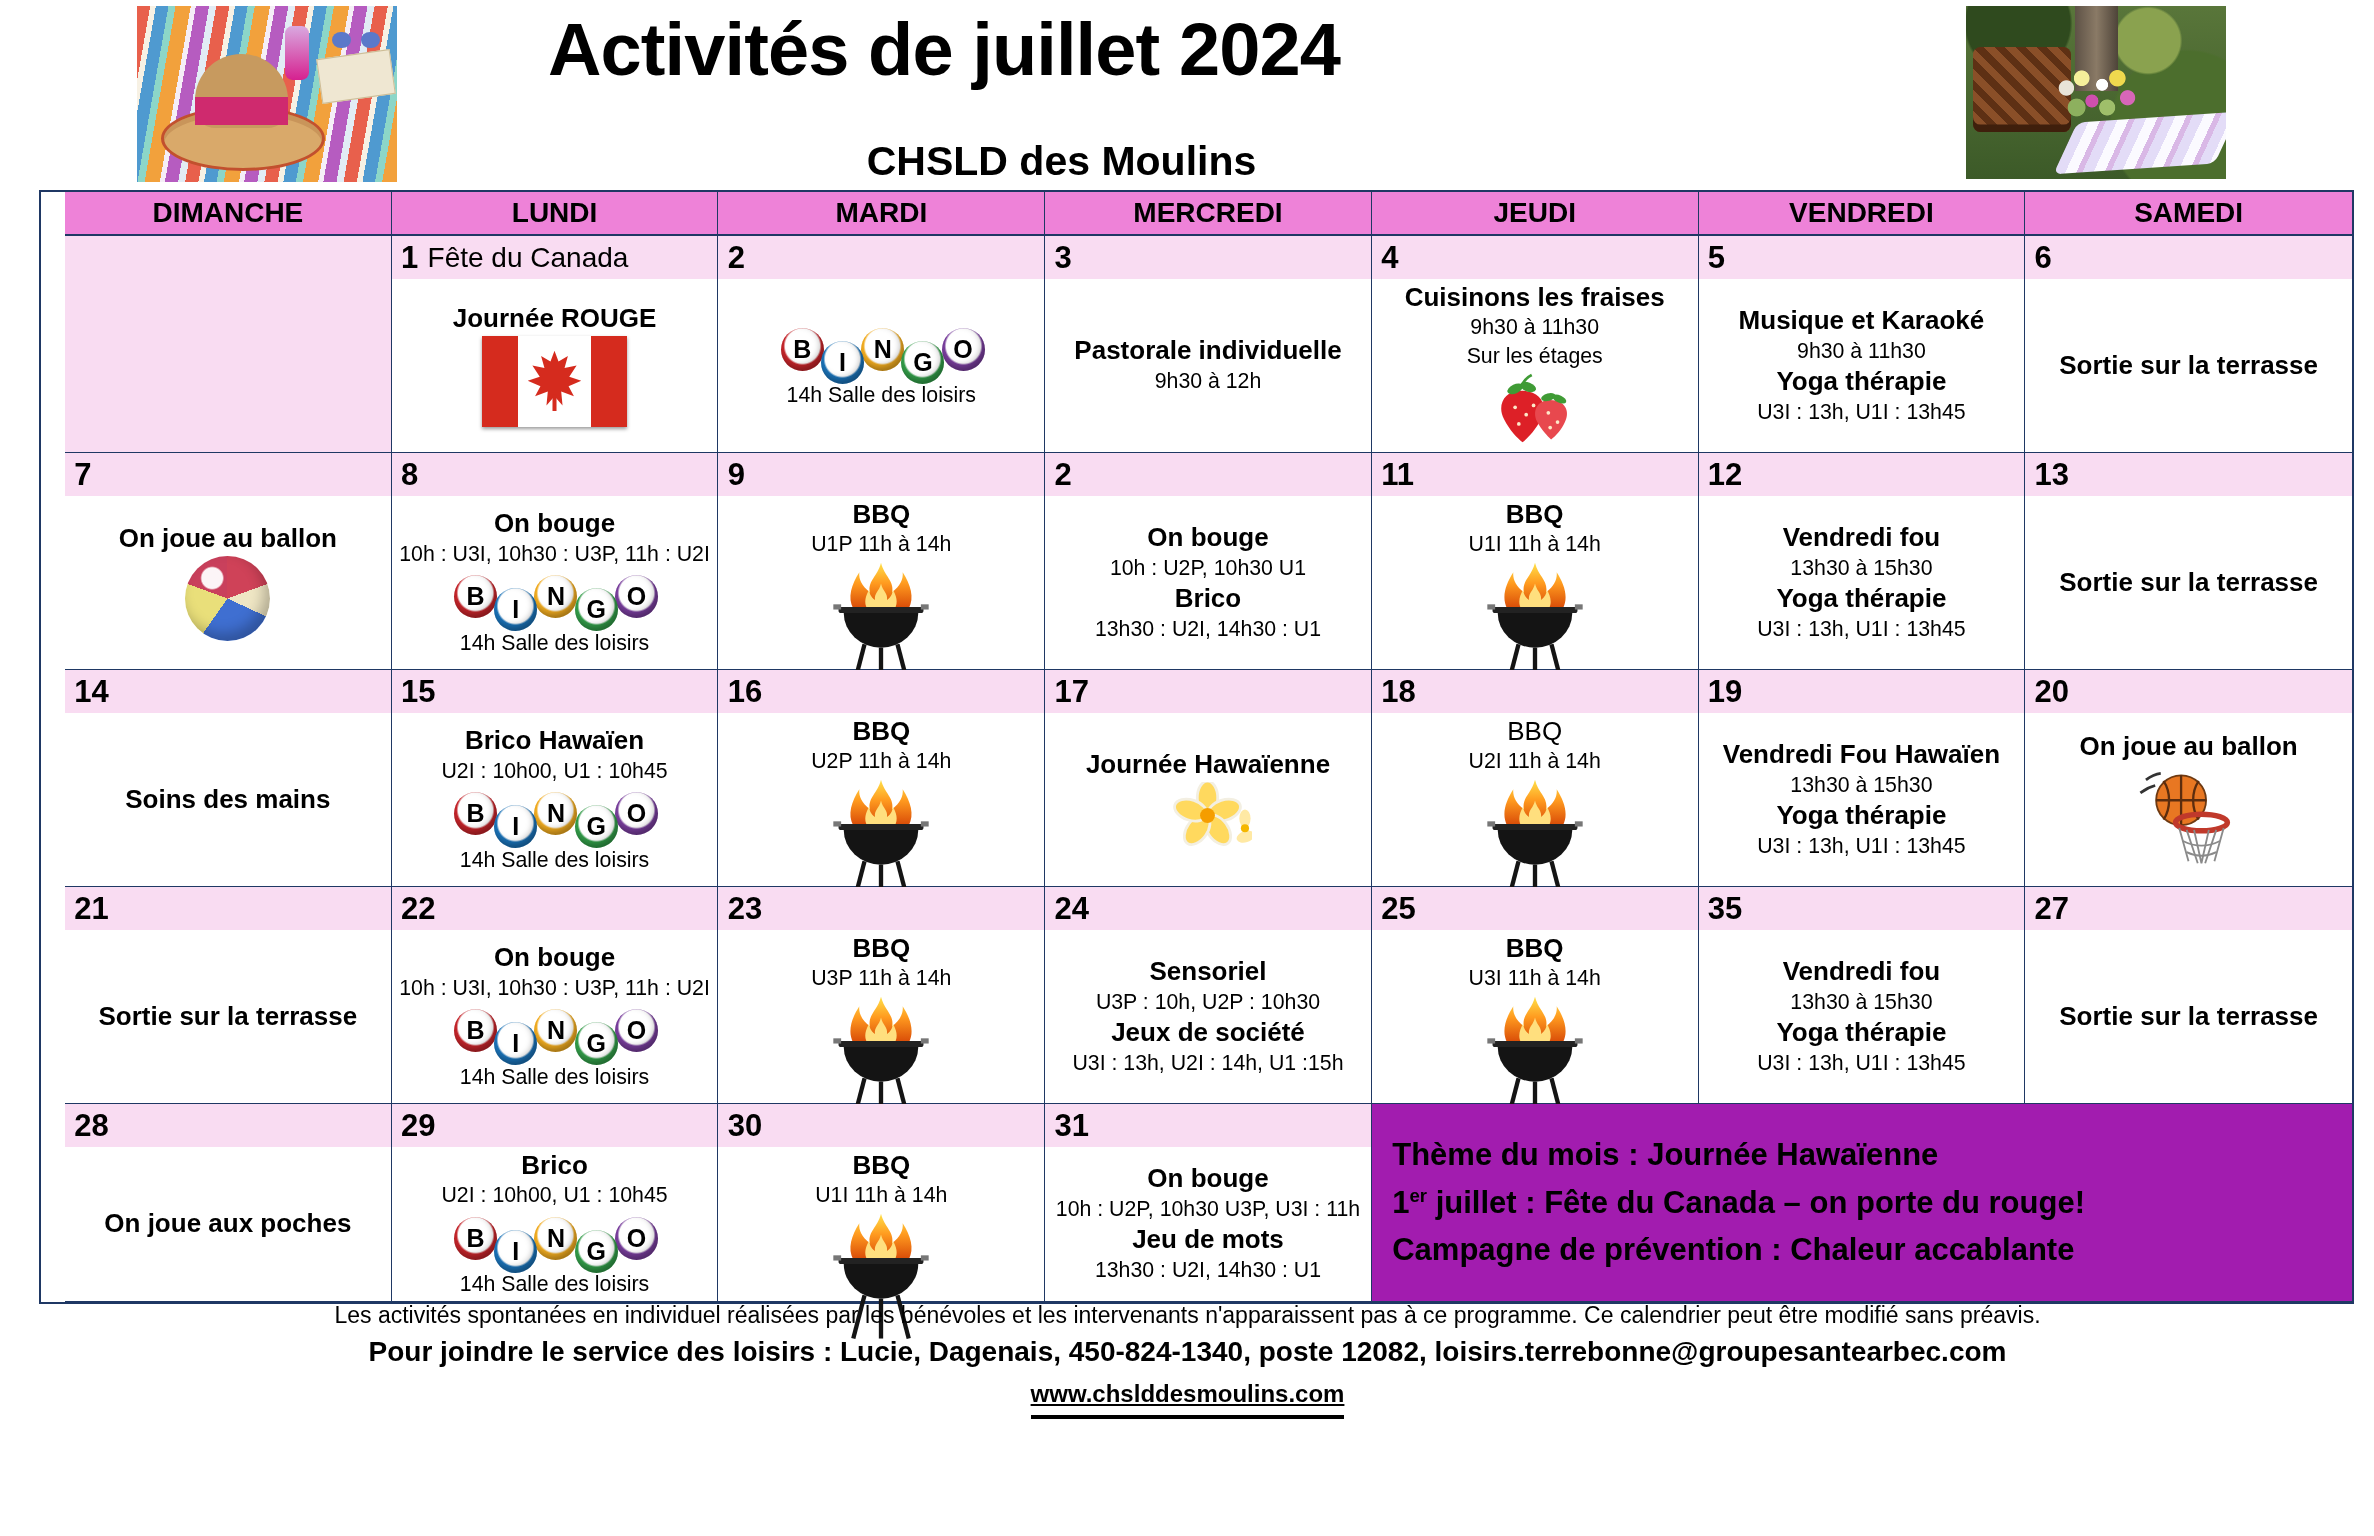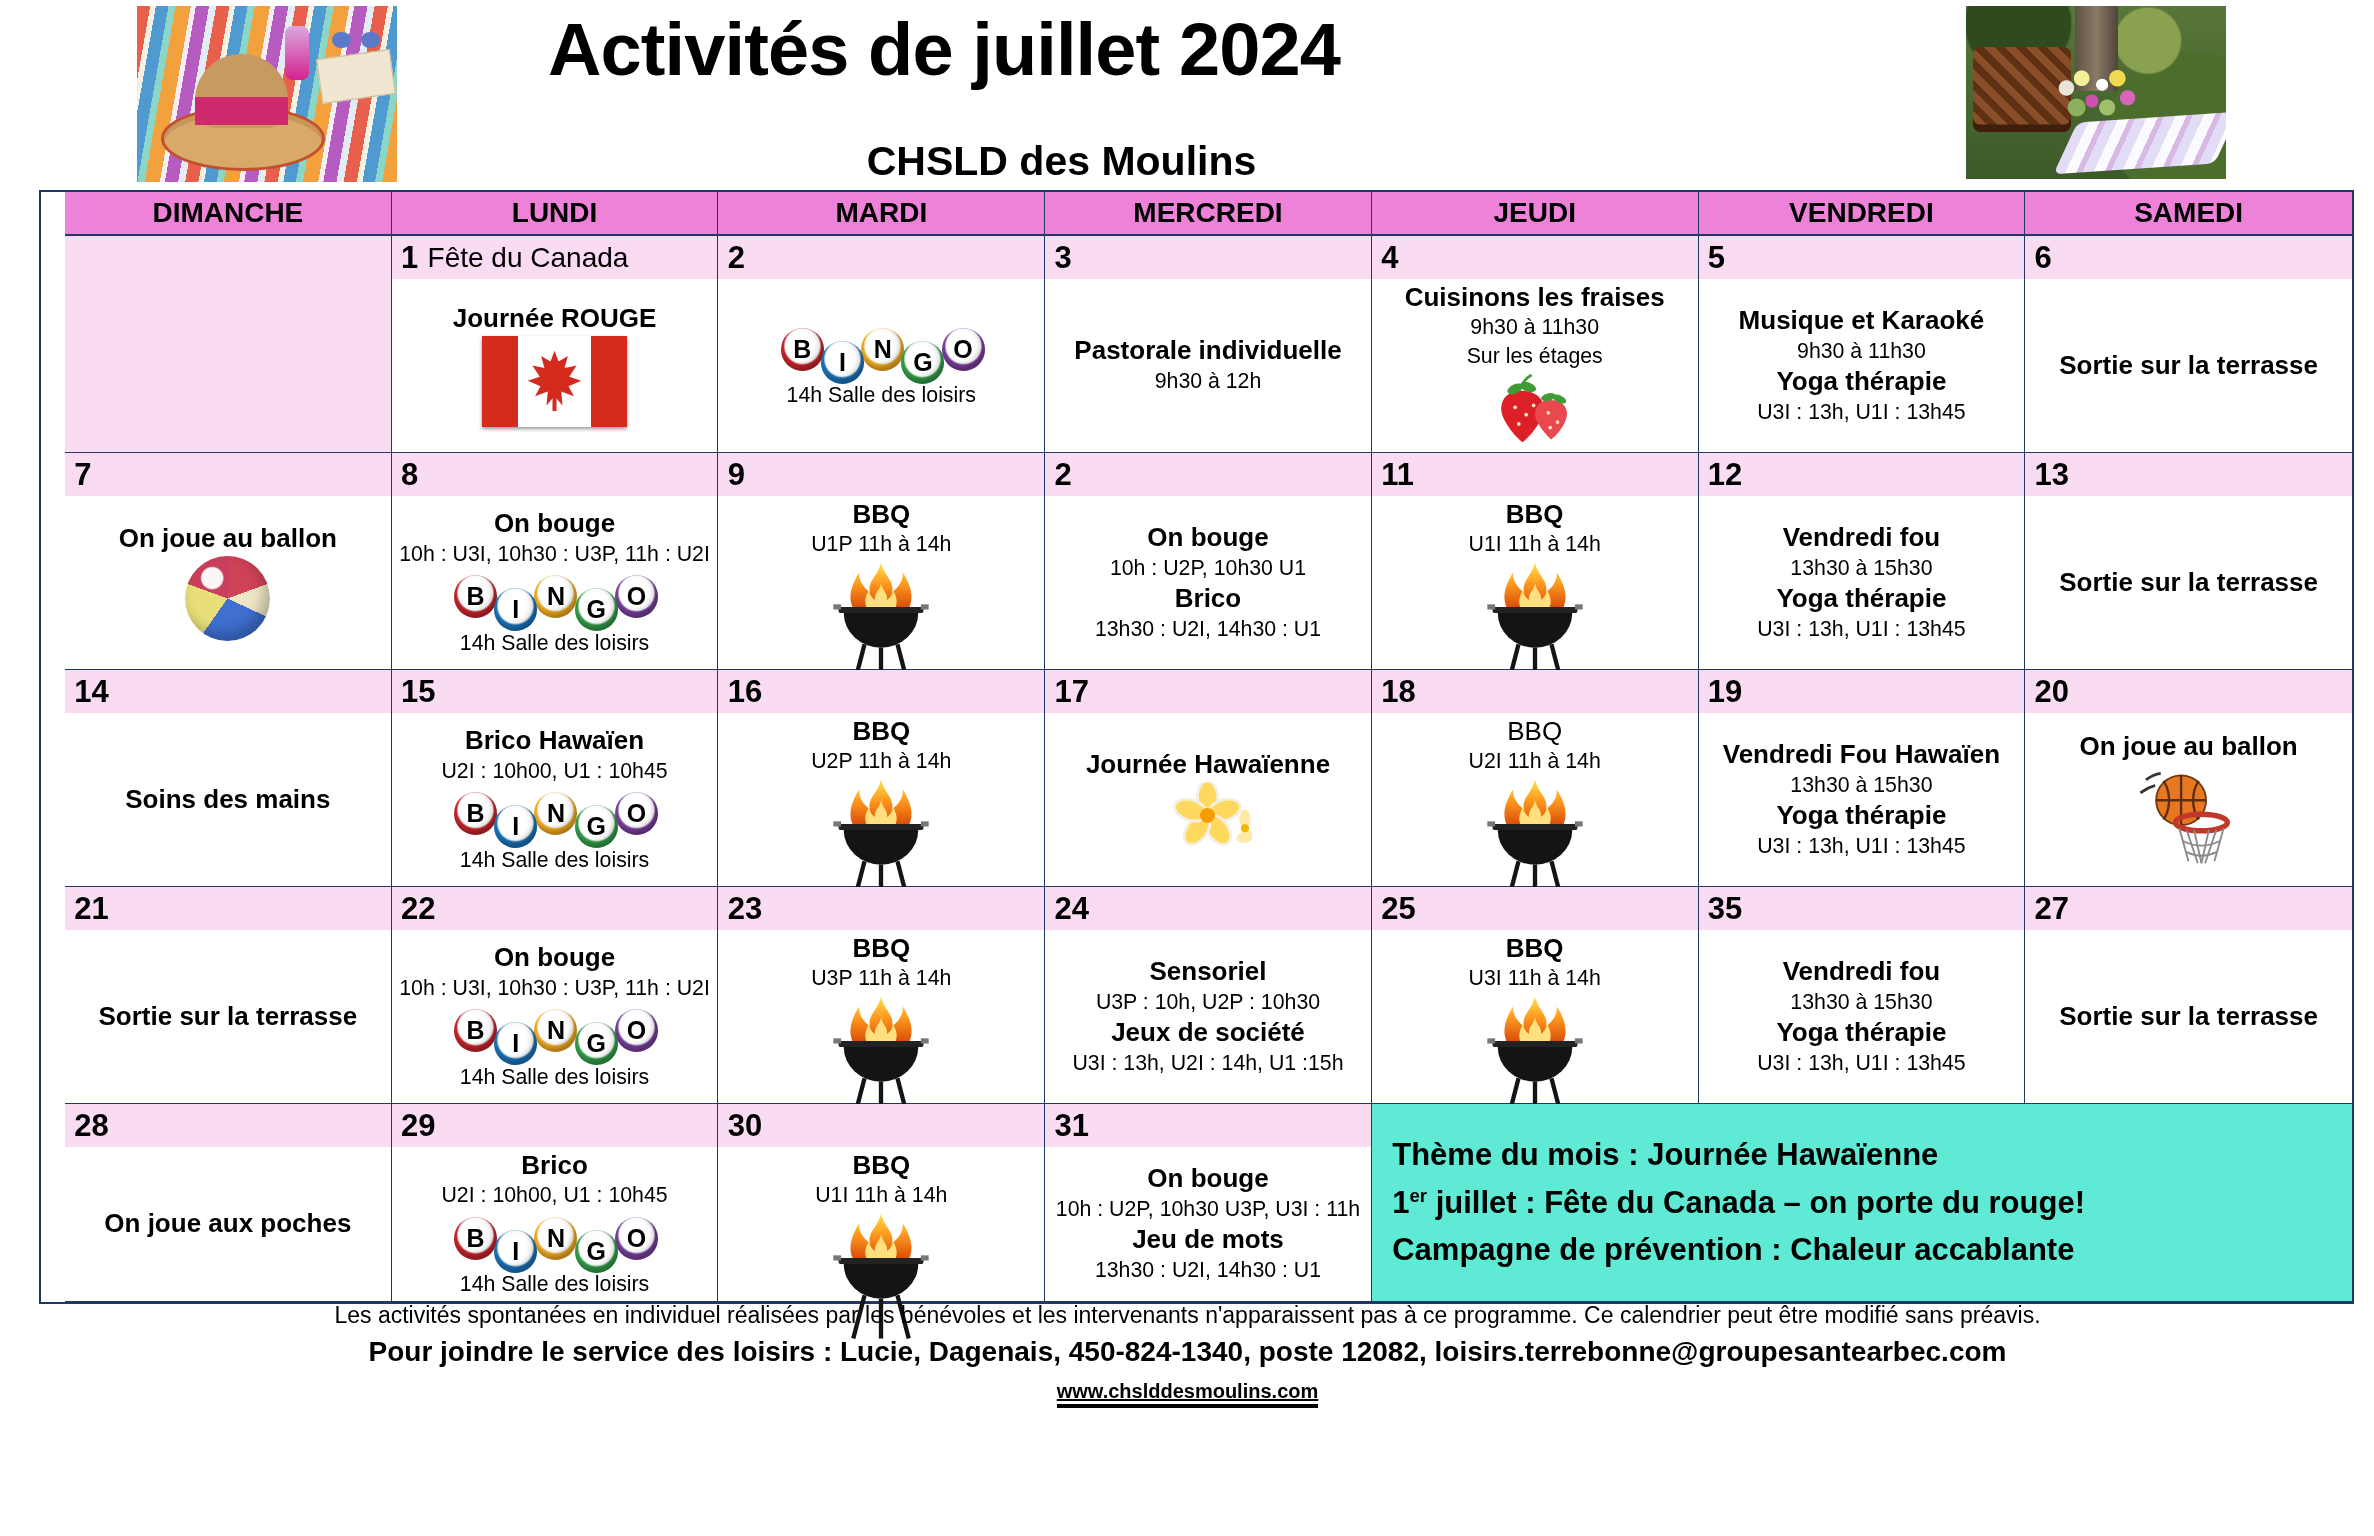--- a/index.html
+++ b/index.html
@@ -40,21 +40,21 @@
   .hcell{background:#ee82d8;display:flex;align-items:center;justify-content:center;font-weight:bold;font-size:28px;border-bottom:2.8px solid #1f3864 !important;}
   .cell.day{background:#fff;display:flex;flex-direction:column;}
   .cell.empty{background:#f9dcf2;}
   .strip{height:43px;flex:0 0 43px;background:#f9dcf2;display:flex;align-items:center;padding-left:9.3px;}
   .num{font-weight:bold;font-size:31px;}
   .striplabel{font-weight:normal;font-size:28px;margin-left:9.3px;}
   .content{flex:1;display:flex;flex-direction:column;align-items:center;justify-content:center;gap:2.8px;padding:3.7px 7.4px;text-align:center;}
   .t-b{font-weight:bold;font-size:26px;line-height:1.15;}
   .t-m{font-size:26px;line-height:1.15;}
   .t-r{font-size:21.3px;line-height:1.2;}
-  .theme{background:#5eead4;border-right:none !important;display:flex;flex-direction:column;justify-content:center;padding:9.3px 20.4px;gap:5.6px;}
+  .theme{background:#a21caf;border-right:none !important;display:flex;flex-direction:column;justify-content:center;padding:9.3px 20.4px;gap:5.6px;}
   .tline{font-weight:bold;font-size:31px;text-align:left;line-height:1.35;}
   .tline sup{font-size:60%;}
 
   
   .bingo{display:flex;align-items:flex-start;margin:5.6px 0 9.3px 0;}
   .ball{width:43px;height:43px;border-radius:50%;margin-right:-2.8px;display:flex;align-items:center;justify-content:center;
     font-weight:bold;font-size:25px;color:#000;box-shadow:inset -2.8px -4.6px 7.4px rgba(0,0,0,.35);}
   .ball:nth-child(even){transform:translateY(13px);}
   .icon{display:flex;align-items:center;justify-content:center;}
   .flag{width:145px;height:91px;display:flex;box-shadow:0 1.9px 3.7px rgba(0,0,0,.4);}
@@ -62,21 +62,21 @@
   .flag .mid{width:50%;background:#fff;display:flex;align-items:center;justify-content:center;}
   .ballon{width:85px;height:85px;border-radius:50%;
     background:radial-gradient(circle at 32% 26%,rgba(255,255,255,.95) 0 12%,rgba(255,255,255,0) 14%),
       conic-gradient(#cf4258 0 70deg,#efe6c4 70deg 115deg,#3f6fd1 115deg 215deg,#e9df7a 215deg 290deg,#c9405c 290deg 360deg);
     box-shadow:inset -5.6px -7.4px 13px rgba(0,0,0,.25);}
 
   
   .note{position:absolute;left:0;top:1302px;width:2375px;text-align:center;font-size:23px;}
   .contact{position:absolute;left:0;top:1336px;width:2375px;text-align:center;font-size:28px;font-weight:bold;}
   .site-wrap{position:absolute;left:0;top:1380px;width:2375px;text-align:center;}
-  .site{display:inline-block;font-size:20px;font-weight:bold;text-decoration:underline;border-bottom:4.6px solid #000;padding-bottom:1px;color:#000;}
+  .site{display:inline-block;font-size:24px;font-weight:bold;text-decoration:underline;border-bottom:4.6px solid #000;padding-bottom:7px;color:#000;}
 </style>
 </head>
 <body>
 
 <div id="canvas">
 
   <div class="title">Activités de juillet 2024</div>
   <div class="subtitle">CHSLD des Moulins</div>
 
   <div class="photo" id="photo-left">

